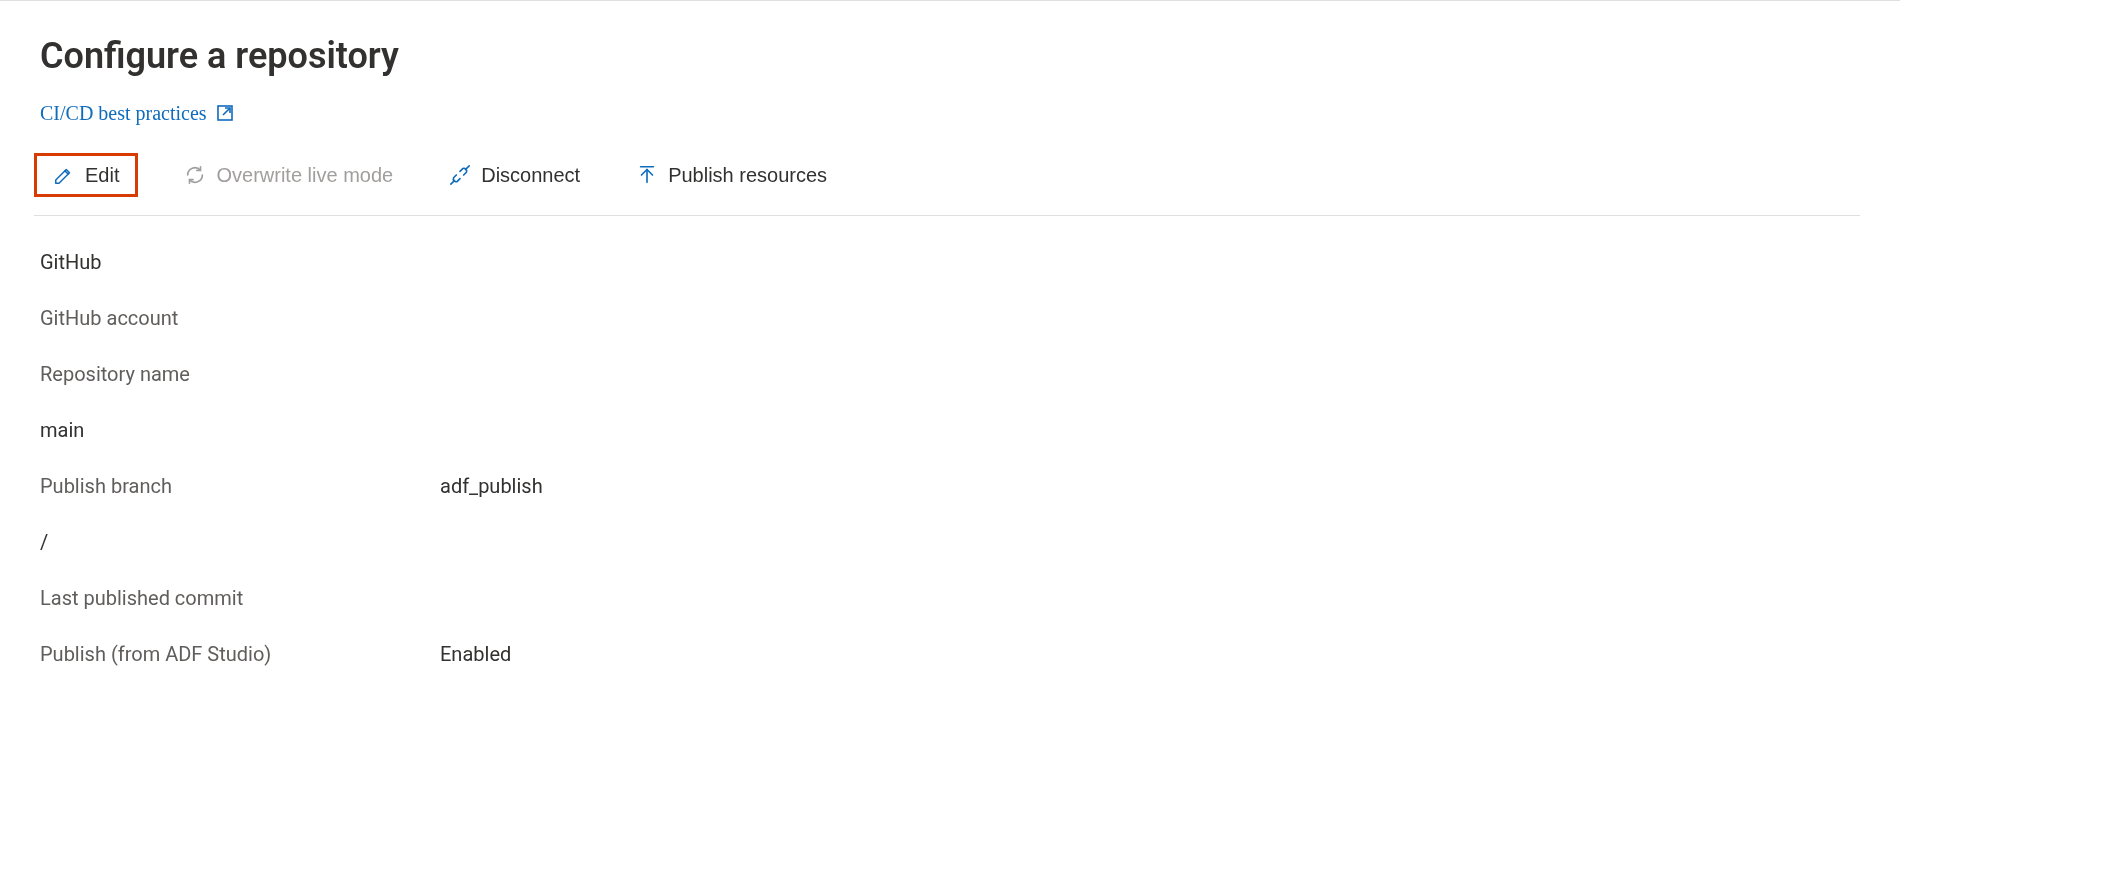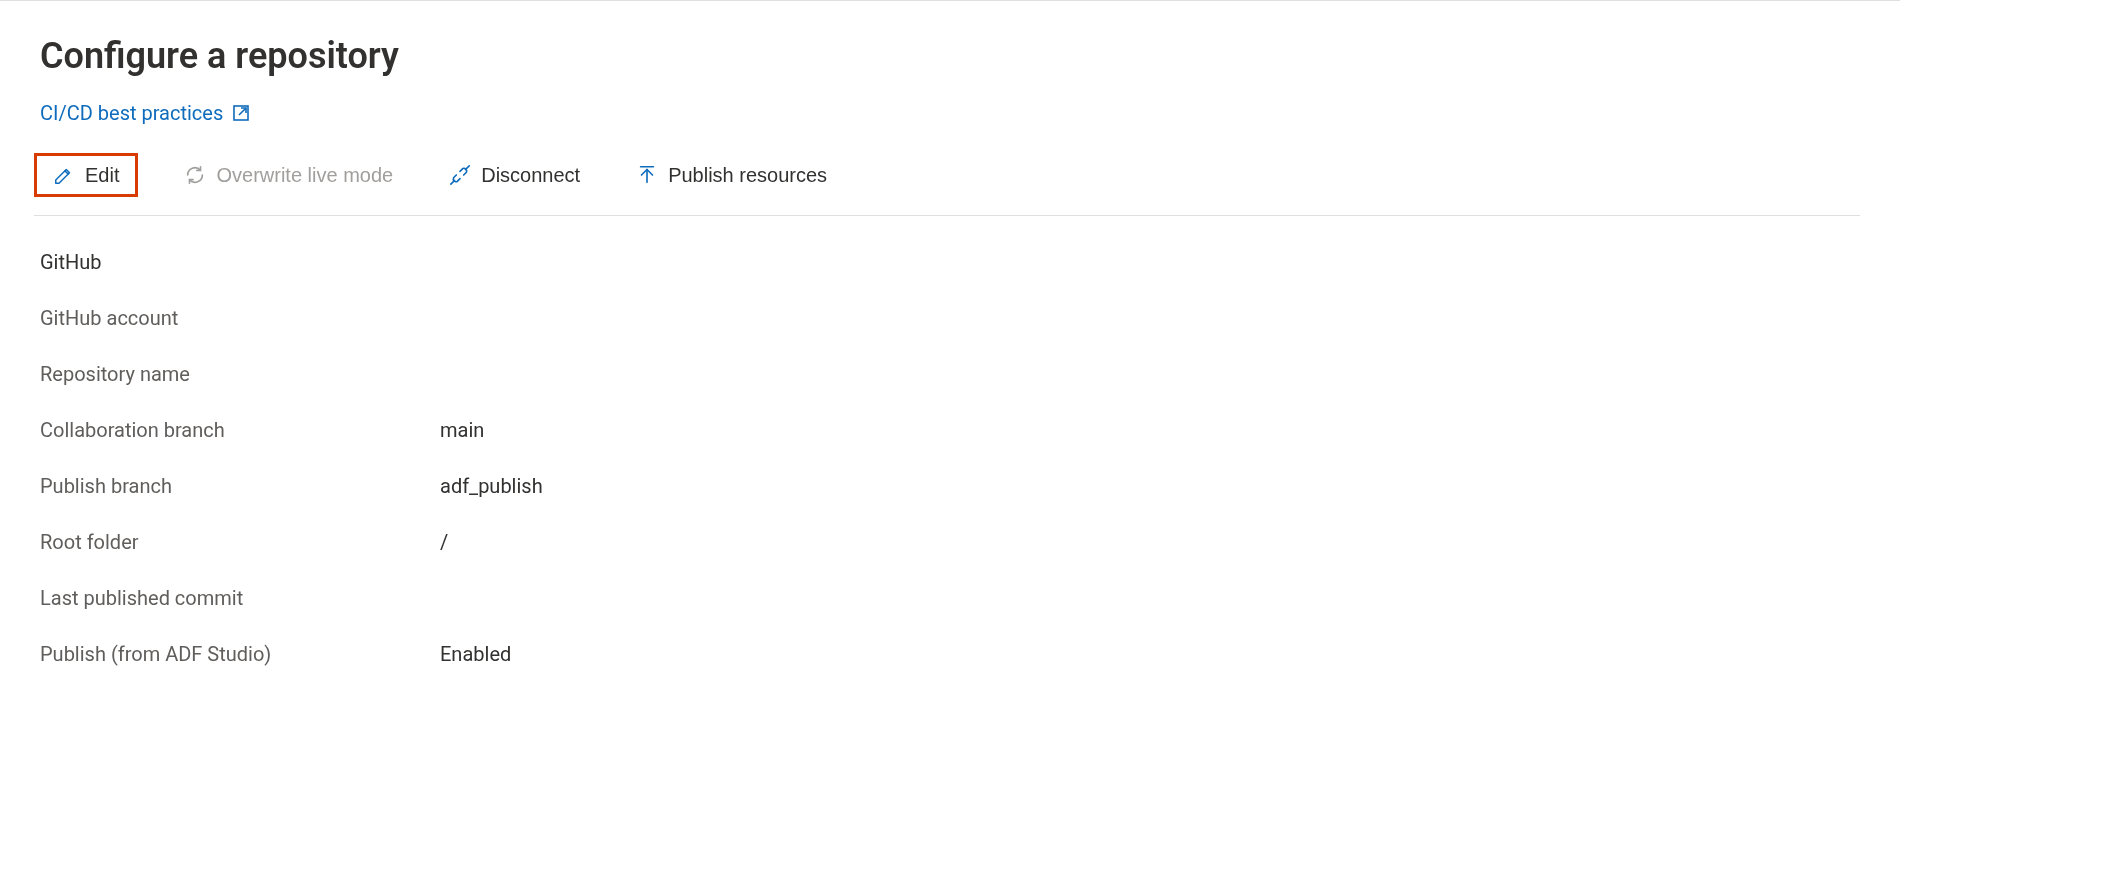--- a/index.html
+++ b/index.html
@@ -38,20 +38,21 @@
     color: var(--text);
     margin: 0 0 26px 0;
   }
   .link {
     color: var(--link);
     text-decoration: none;
     display: inline-flex;
     align-items: center;
     gap: 8px;
     cursor: pointer;
+    font-family: Liberation Serif, serif;
   }
   .link svg { display: block; }
   .toolbar {
     display: flex;
     align-items: center;
     gap: 36px;
     padding: 0 0 18px 0;
     margin-left: -6px;
     border-bottom: 1px solid var(--border);
   }
@@ -178,31 +179,29 @@
       <div class="key">GitHub account</div>
       <div class="val"></div>
     </div>
 
     <div class="row">
       <div class="key">Repository name</div>
       <div class="val"></div>
     </div>
 
     <div class="row">
-      <div class="key">Collaboration branch</div>
       <div class="val">main</div>
     </div>
 
     <div class="row">
       <div class="key">Publish branch</div>
       <div class="val">adf_publish</div>
     </div>
 
     <div class="row">
-      <div class="key">Root folder</div>
       <div class="val">/</div>
     </div>
 
     <div class="row">
       <div class="key">Last published commit</div>
       <div class="val"></div>
     </div>
 
     <div class="row">
       <div class="key">Publish (from ADF Studio)</div>

